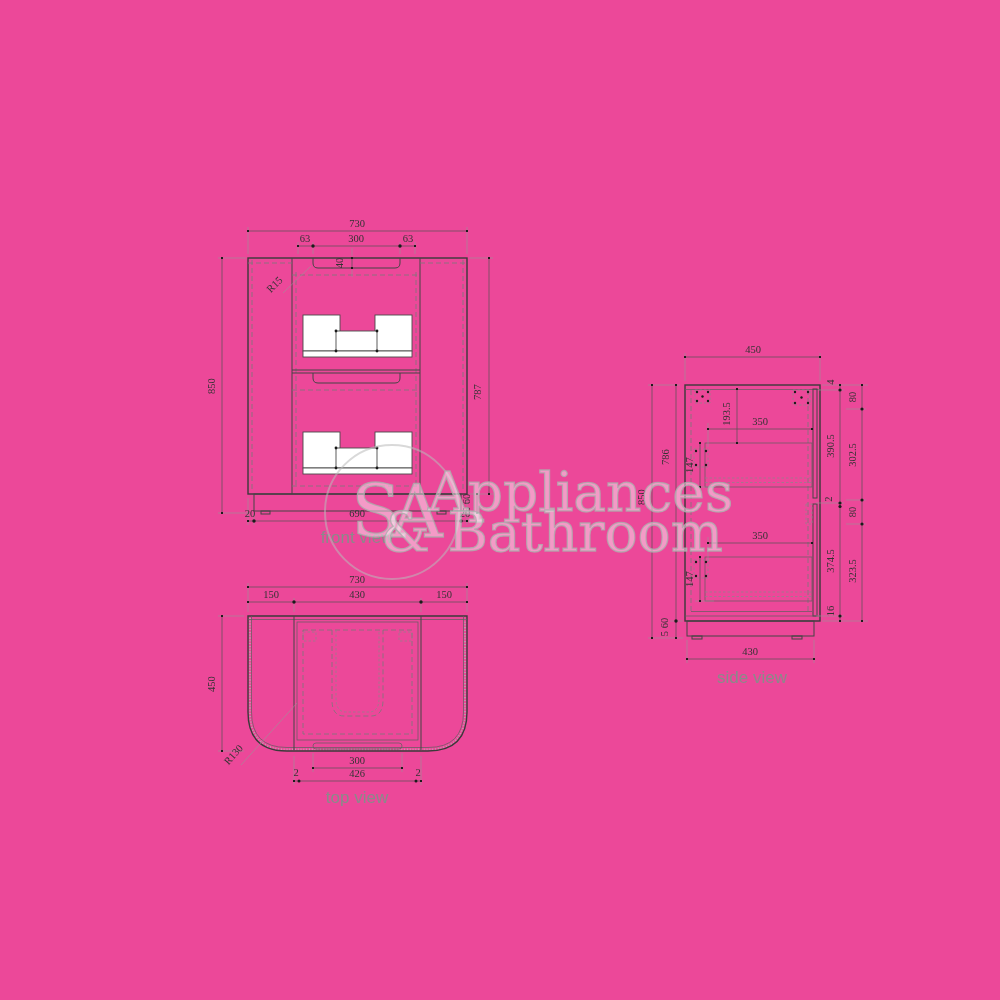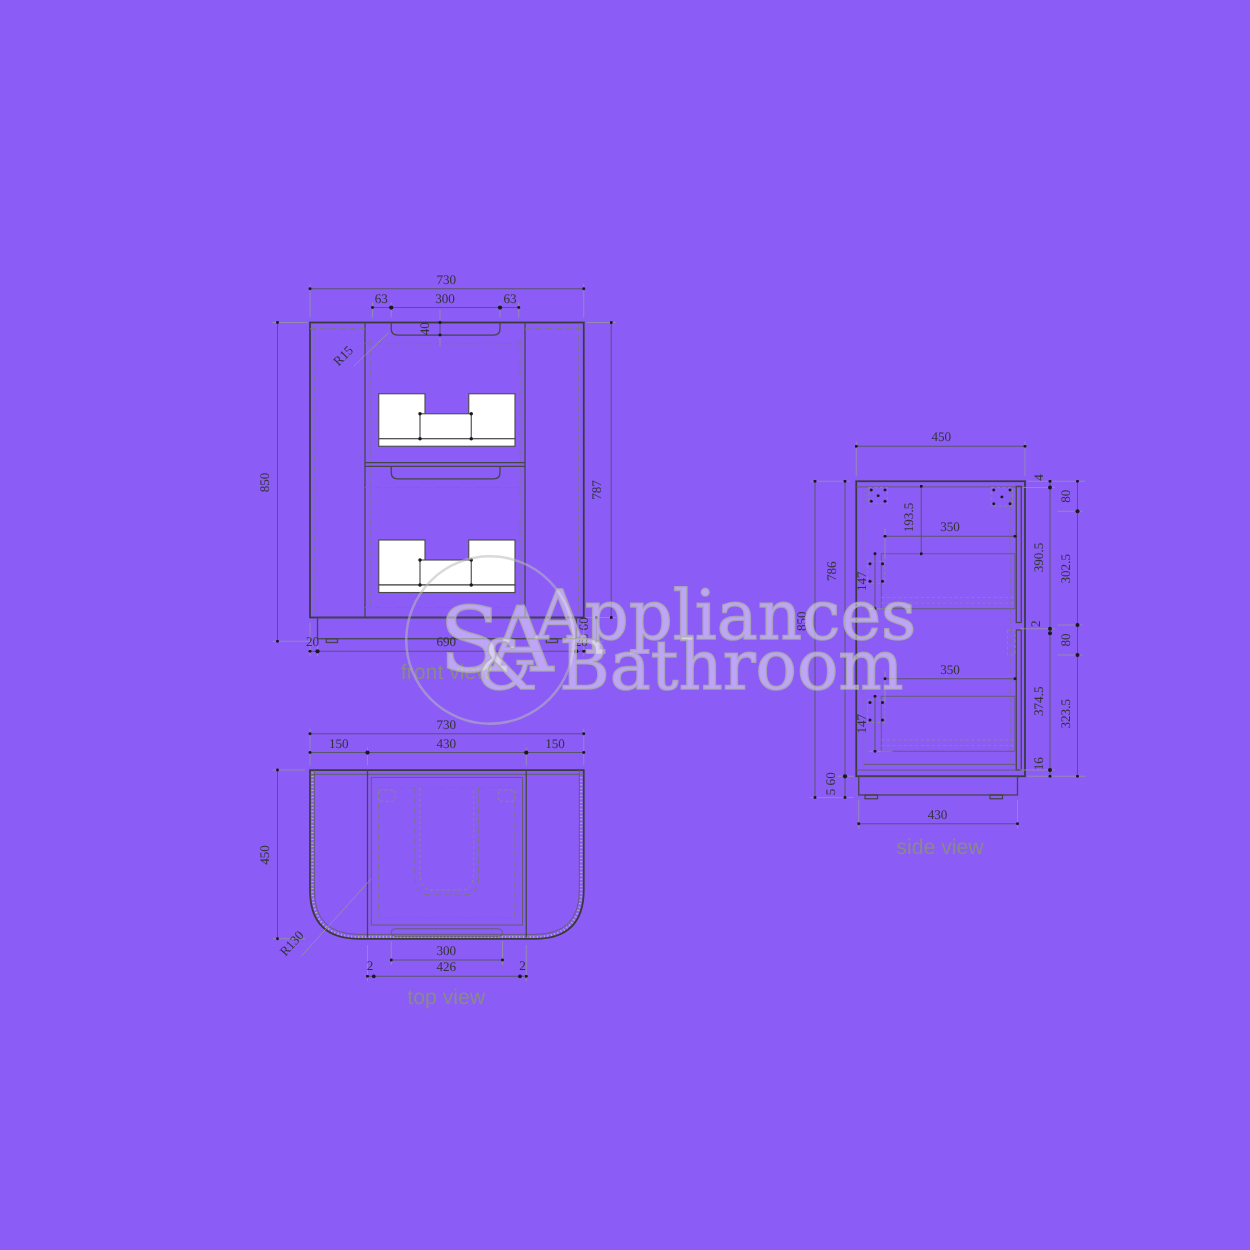--- a/index.html
+++ b/index.html
@@ -1,16 +1,16 @@
 <!DOCTYPE html>
 <html><head>
 <meta charset="utf-8">
 <style>
   html,body{margin:0;padding:0;background:#fff;}
-  #canvas{position:relative;width:1000px;height:1000px;background:#8b5cf6;overflow:hidden;
+  #canvas{position:relative;width:1000px;height:1000px;background:#ec4899;overflow:hidden;
           font-family:"Liberation Sans",sans-serif;}
   svg{position:absolute;left:0;top:0;}
   
   .w  {stroke:#3a3a3a;stroke-width:1.4;fill:none;}
   .m  {stroke:#454545;stroke-width:1;fill:none;}
   .t  {stroke:#5f5f5f;stroke-width:.7;fill:none;}
   .d  {stroke:#787878;stroke-width:.8;fill:none;stroke-dasharray:5 3;}
   .d2 {stroke:#8a8a8a;stroke-width:.7;fill:none;stroke-dasharray:2.5 2;}
   .hatch{stroke:#b5b5b5;stroke-width:1.8;fill:none;stroke-dasharray:.8 2;}
   .dim{stroke:#555;stroke-width:.7;fill:none;}

